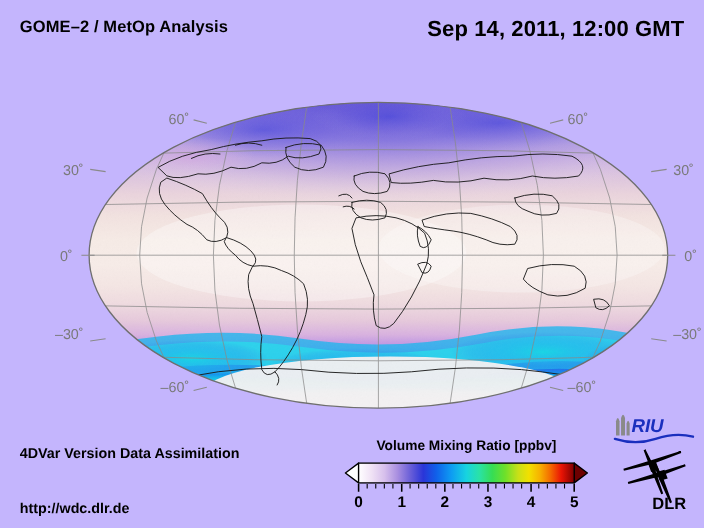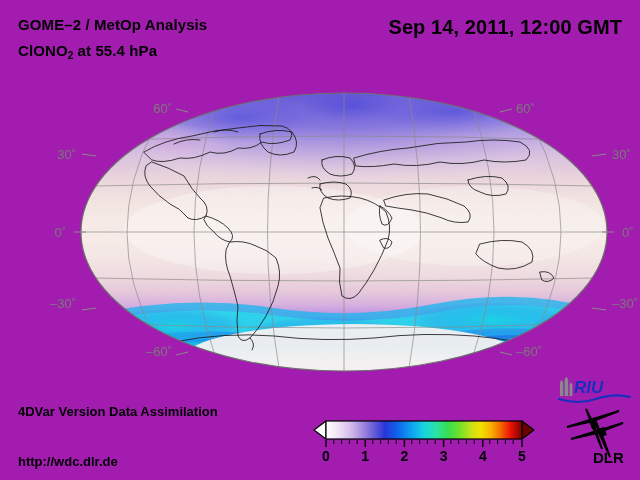--- a/index.html
+++ b/index.html
@@ -5,21 +5,21 @@
 <style>
   html, body {
     margin: 0;
     padding: 0;
     background: #ffffff;
   }
   #page {
     position: relative;
     width: 640px;
     height: 480px;
-    background: #a21caf;
+    background: #c4b5fd;
     font-family: "Liberation Sans", sans-serif;
     overflow: hidden;
     -webkit-font-smoothing: antialiased;
   }
 
   
   .hdr-title {
     position: absolute;
     left: 18px;
     top: 16px;
@@ -126,21 +126,20 @@
     left: 563px;
     top: 405px;
   }
 </style>
 </head>
 <body>
 
 <div id="page">
 
   <div class="hdr-title">GOME–2 / MetOp Analysis</div>
-  <div class="hdr-subtitle"><span>ClONO</span><sub>2</sub><span> at 55.4 hPa</span></div>
   <div class="hdr-date">Sep 14, 2011, 12:00 GMT</div>
 
   <div id="map-area">
     <svg id="map-svg" width="640" height="300" viewBox="0 0 640 300">
       <defs>
 
         <clipPath id="globeClip">
           <ellipse cx="320" cy="152" rx="263" ry="139"></ellipse>
         </clipPath>
 
@@ -337,20 +336,21 @@
         <line x1="152" y1="275" x2="164" y2="272"></line>
         <line x1="476" y1="272" x2="488" y2="275"></line>
       </g>
     </svg>
   </div>
 
   <div class="foot-line foot-1">4DVar Version Data Assimilation</div>
   <div class="foot-line foot-3">http://wdc.dlr.de</div>
 
   <div id="cbar-block">
+    <div class="cbar-title">Volume Mixing Ratio [ppbv]</div>
 
     <svg id="cbar-svg" width="224" height="46" viewBox="0 0 224 46">
       <defs>
         <linearGradient id="cbarGrad" x1="0" y1="0" x2="1" y2="0">
           <stop offset="0.00" stop-color="#ffffff"></stop>
           <stop offset="0.06" stop-color="#f0e2f5"></stop>
           <stop offset="0.12" stop-color="#d7c0ec"></stop>
           <stop offset="0.18" stop-color="#a98fe0"></stop>
           <stop offset="0.24" stop-color="#6a5fd8"></stop>
           <stop offset="0.30" stop-color="#2a35d8"></stop>

